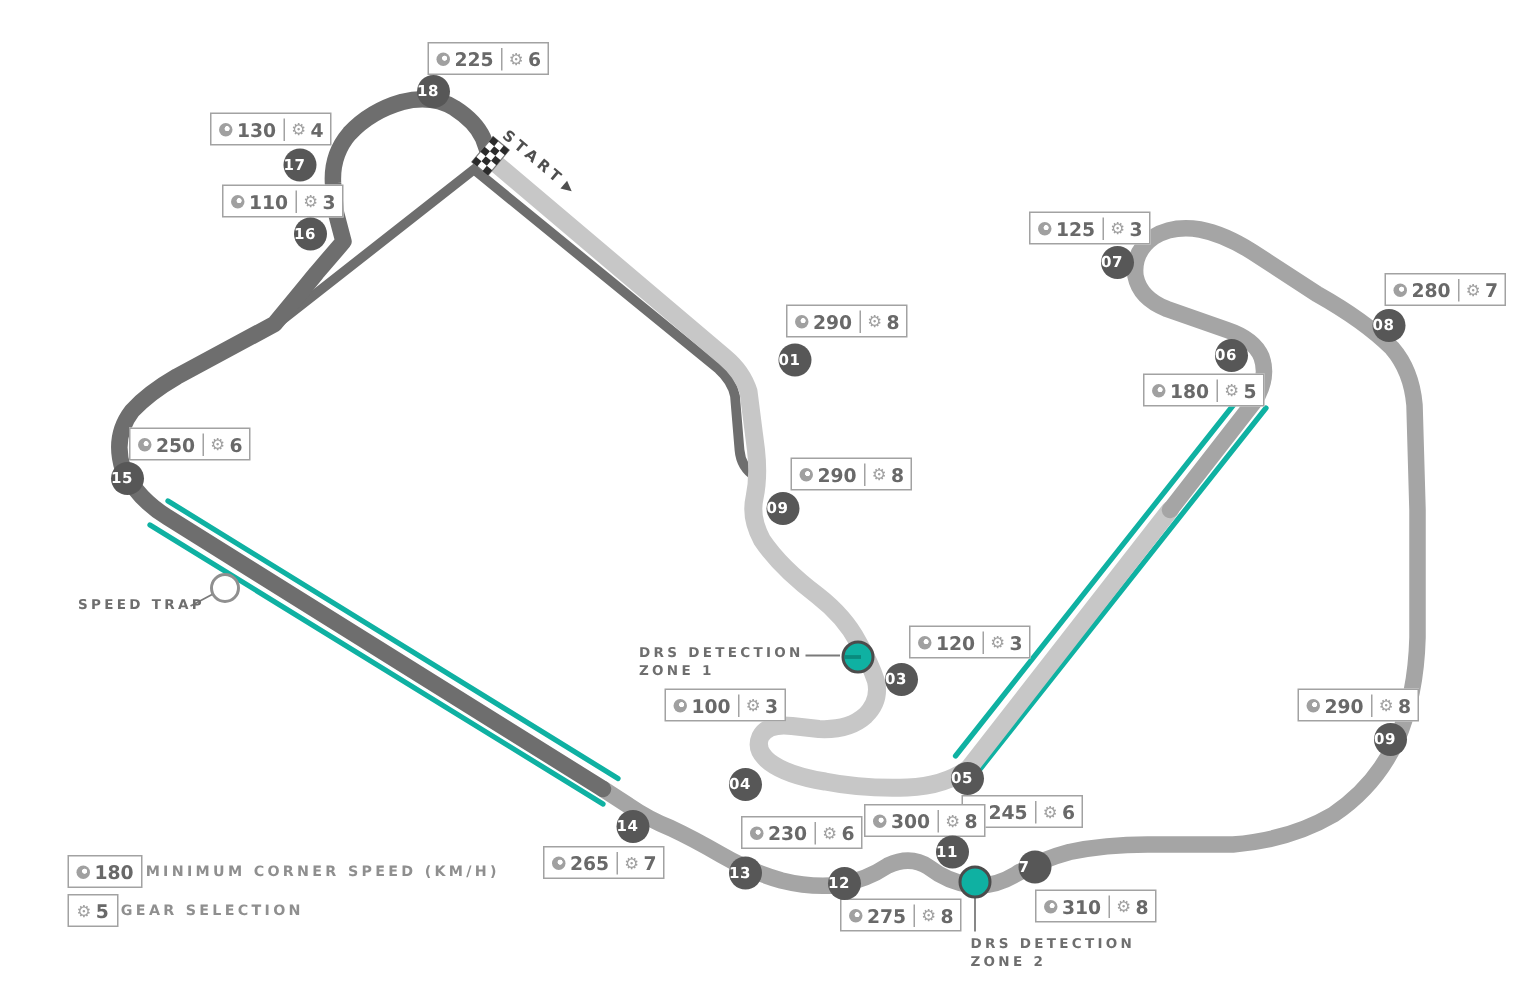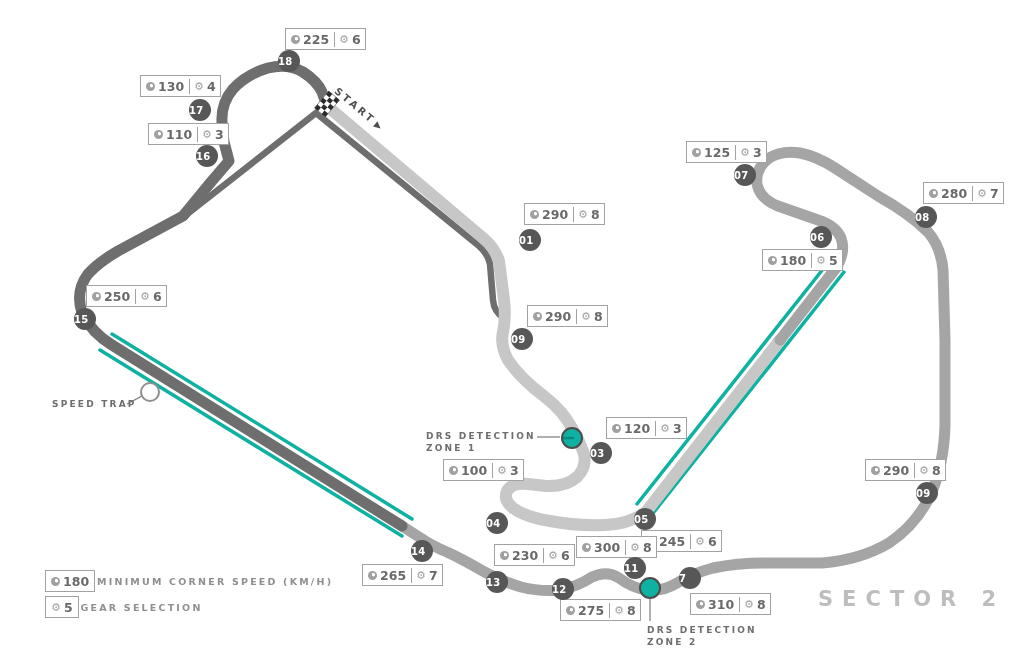--- a/index.html
+++ b/index.html
@@ -104,21 +104,20 @@
           <rect x="2.33" y="6.6" width="4.67" height="4.4"></rect>
       </g>
     </g>
   </svg>
 
   <div class="start-label">
     <span>START</span>
       <span class="start-arrow">▶</span>
   </div>
 
-  <div class="sector-label" style="left:818px;top:587px;">SECTOR 2</div>
 
   <div class="caption" style="left:52px;top:398px;">SPEED TRAP</div>
   <div class="caption" style="left:426px;top:430px;">
     <div>DRS DETECTION</div>
     <div>ZONE 1</div>
   </div>
   <div class="caption" style="left:647px;top:624px;">
     <div>DRS DETECTION</div>
     <div>ZONE 2</div>
   </div>

